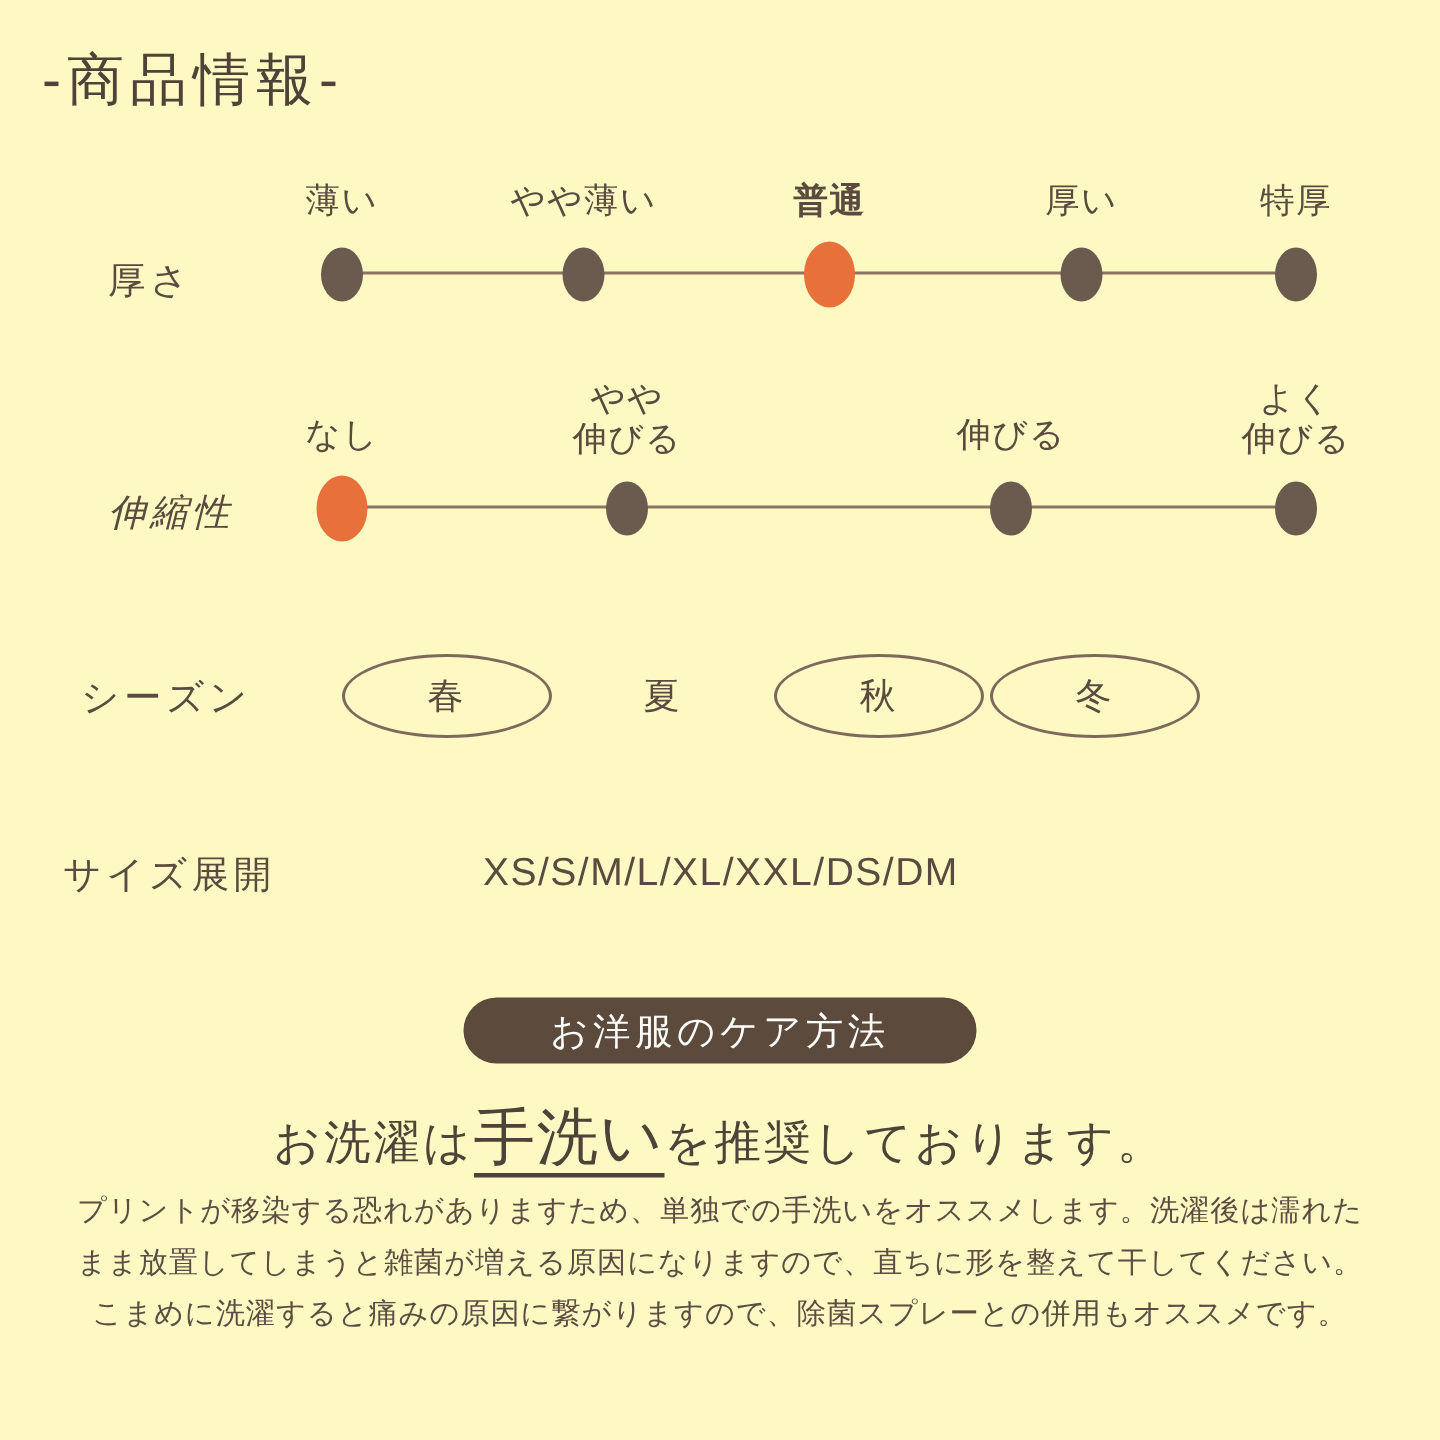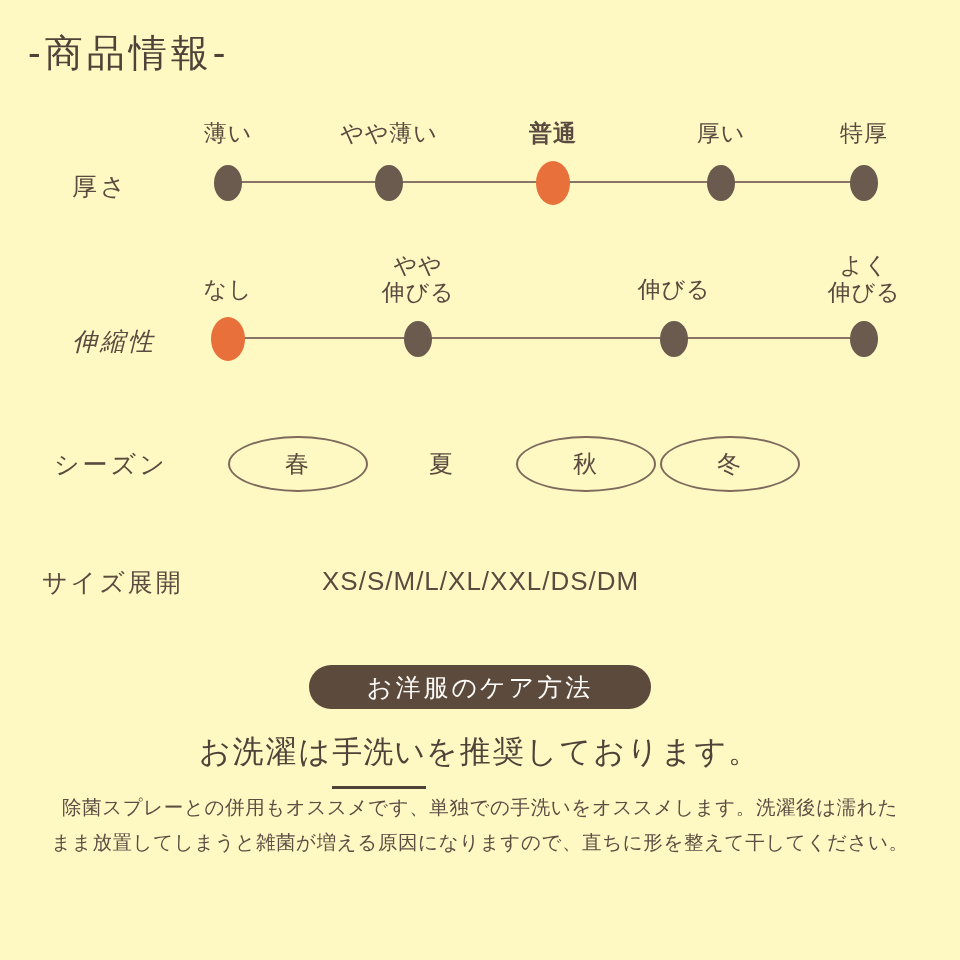--- a/index.html
+++ b/index.html
@@ -138,23 +138,23 @@
     position: absolute;
     left: 0; right: 0;
     top: 731px;
     text-align: center;
     font-size: 31px;
     letter-spacing: 2px;
     color: #4f4238;
     white-space: nowrap;
   }
   .headline .big {
-    font-size: 30px;
+    font-size: 41px;
     border-bottom: 3px solid #4f4238;
-    padding-bottom: 18px;
+    padding-bottom: 1px;
     letter-spacing: 1px;
   }
 
   
   .body-text {
     position: absolute;
     left: 40px;
     right: 40px;
     top: 790px;
     font-size: 19.5px;
@@ -217,17 +217,18 @@
   <div class="row-label" style="left:42px; top:566px;">サイズ展開</div>
   <div class="sizes">XS/S/M/L/XL/XXL/DS/DM</div>
 
   <div class="care-pill">お洋服のケア方法</div>
 
   <div class="headline">
     <span>お洗濯は</span><span class="big">手洗い</span><span>を推奨しております。</span>
   </div>
 
   <div class="body-text">
-    <p>除菌スプレーとの併用もオススメです、単独での手洗いをオススメします。洗濯後は濡れた</p>
+    <p>プリントが移染する恐れがありますため、単独での手洗いをオススメします。洗濯後は濡れた</p>
     <p>まま放置してしまうと雑菌が増える原因になりますので、直ちに形を整えて干してください。</p>
+    <p>こまめに洗濯すると痛みの原因に繋がりますので、除菌スプレーとの併用もオススメです。</p>
   </div>
 
 </div>
 
 </body></html>

